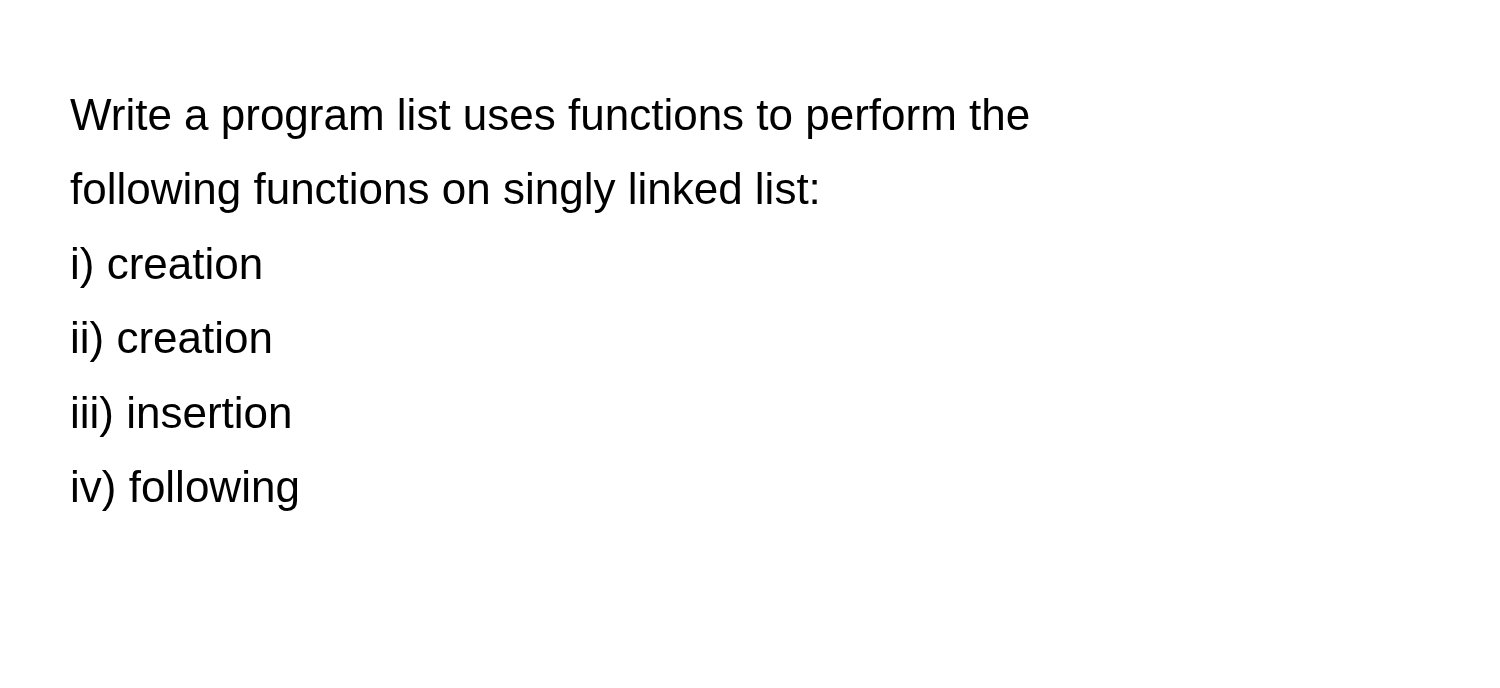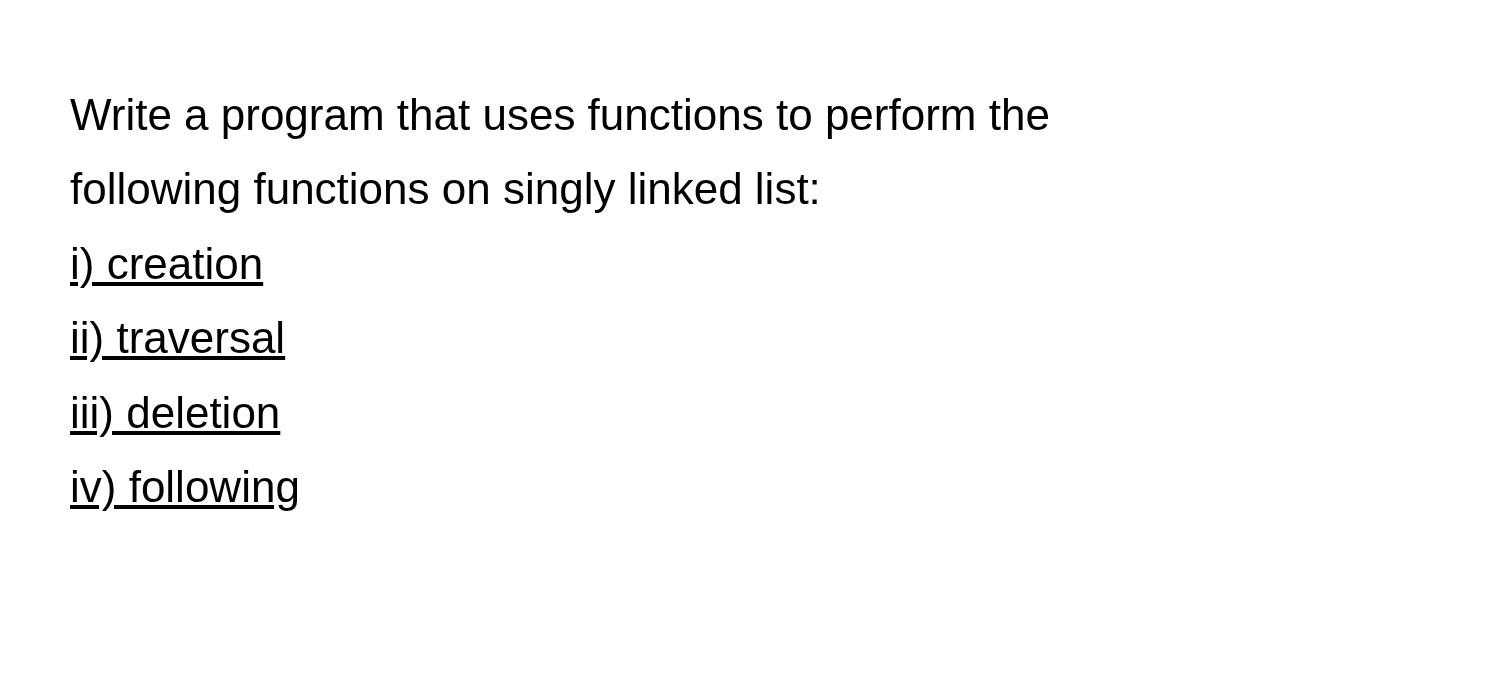--- a/index.html
+++ b/index.html
@@ -18,26 +18,25 @@
     .content {
       font-size: 44px;
       line-height: 1.6;
       font-weight: 400;
     }
     .paragraph {
       margin-bottom: 4px;
     }
     .list-item {
       margin-bottom: 4px;
-      text-decoration: underline;
     }
   </style>
 </head>
 <body>
 
 <div class="content">
-  <div class="paragraph">Write a program that uses functions to perform the</div>
+  <div class="paragraph">Write a program list uses functions to perform the</div>
   <div class="paragraph">following functions on singly linked list:</div>
   <div class="list-item">i) creation</div>
-  <div class="list-item">ii) traversal</div>
-  <div class="list-item">iii) deletion</div>
+  <div class="list-item">ii) creation</div>
+  <div class="list-item">iii) insertion</div>
   <div class="list-item">iv) following</div>
 </div>
 
 </body></html>

